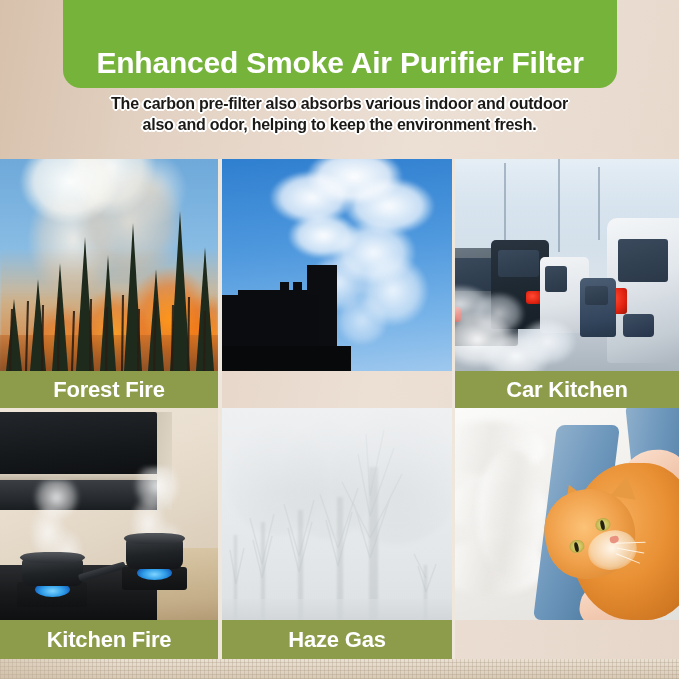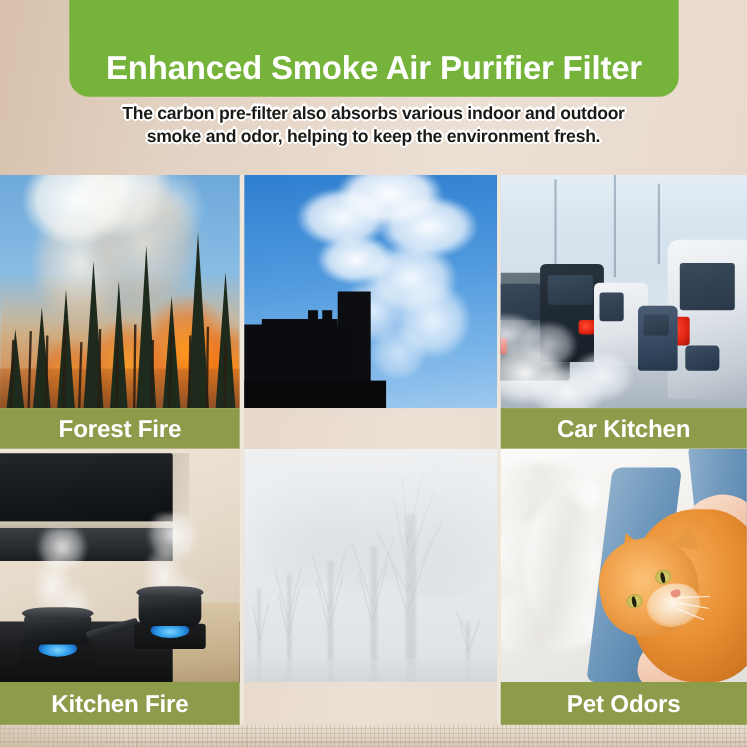--- a/index.html
+++ b/index.html
@@ -425,21 +425,21 @@
 <body>
 
 <div id="poster">
 
   <div id="header-banner">
     <div id="header-title">Enhanced Smoke Air Purifier Filter</div>
   </div>
 
   <div id="subtitle">
     <div>The carbon pre-filter also absorbs various indoor and outdoor</div>
-    <div>smoke and odor, helping to keep the environment fresh.</div>
+    <div>also and odor, helping to keep the environment fresh.</div>
   </div>
 
   <div id="grid">
 
     <div class="cell">
       <div class="photo p-fire">
         <div class="fire-smoke"></div>
         <div class="fire-glow"></div>
         <div class="fire-ground"></div>
         <svg class="fire-trees" viewBox="0 0 218 212" preserveAspectRatio="none">
@@ -570,20 +570,21 @@
             <path d="M77,164 L66,120 M77,164 L90,114 M77,148 L62,96 M77,148 L92,92"></path>
             <path d="M40,170 L31,132 M40,170 L50,128 M40,156 L28,110 M40,156 L52,106"></path>
             <path d="M14,176 L8,142 M14,176 L22,140"></path>
             <path d="M204,184 L196,158 M204,184 L214,156 M204,170 L192,146"></path>
           </g>
         </svg>
 
         <div class="haze-veil"></div>
         <div class="haze-ground"></div>
       </div>
+      <div class="cell-label">Haze Gas</div>
     </div>
 
     <div class="gap-col"></div>
 
     <div class="cell row2">
       <div class="photo p-pet">
         <div class="bed-fold" style="left:-10%; top:6%; width:50%; height:26%;"></div>
         <div class="bed-fold" style="left:-6%; top:34%; width:46%; height:24%;"></div>
         <div class="bed-fold" style="left:-8%; top:62%; width:48%; height:26%;"></div>
         <div class="bed-fold" style="left:10%; top:20%; width:30%; height:60%;"></div>
@@ -606,21 +607,20 @@
           </div>
           <div class="cat-eye" style="left:58%; top:36%;">
             <div class="cat-pupil"></div>
           </div>
           <div class="cat-nose" style="left:70%; top:58%;"></div>
           <div class="whisker" style="left:76%; top:66%; width:30px; transform:rotate(10deg);"></div>
           <div class="whisker" style="left:76%; top:72%; width:28px; transform:rotate(22deg);"></div>
           <div class="whisker" style="left:74%; top:78%; width:26px; transform:rotate(34deg);"></div>
         </div>
       </div>
-      <div class="cell-label">Pet Odors</div>
     </div>
 
   </div>
 
   <div id="bottom-strip">
     <div class="strip-shade" style="left:0; width:120px;"></div>
   </div>
 
 </div>
 

